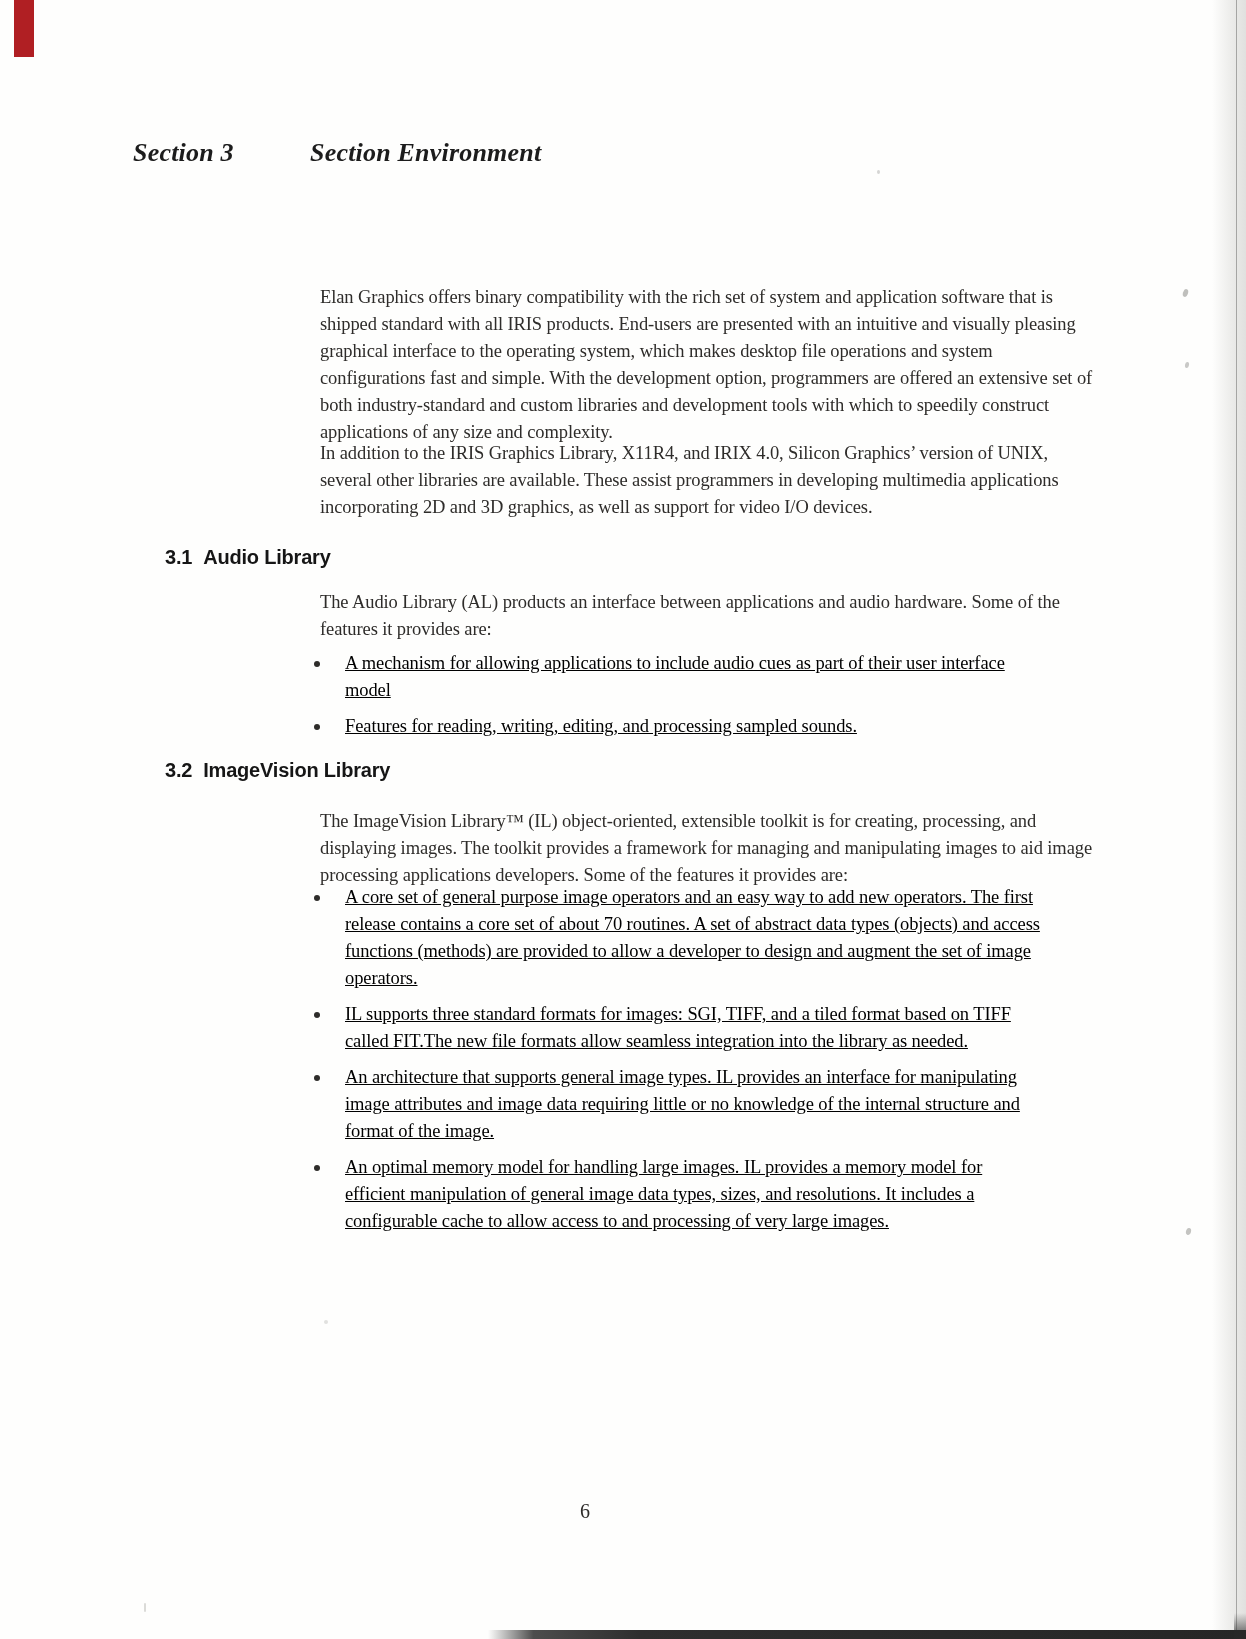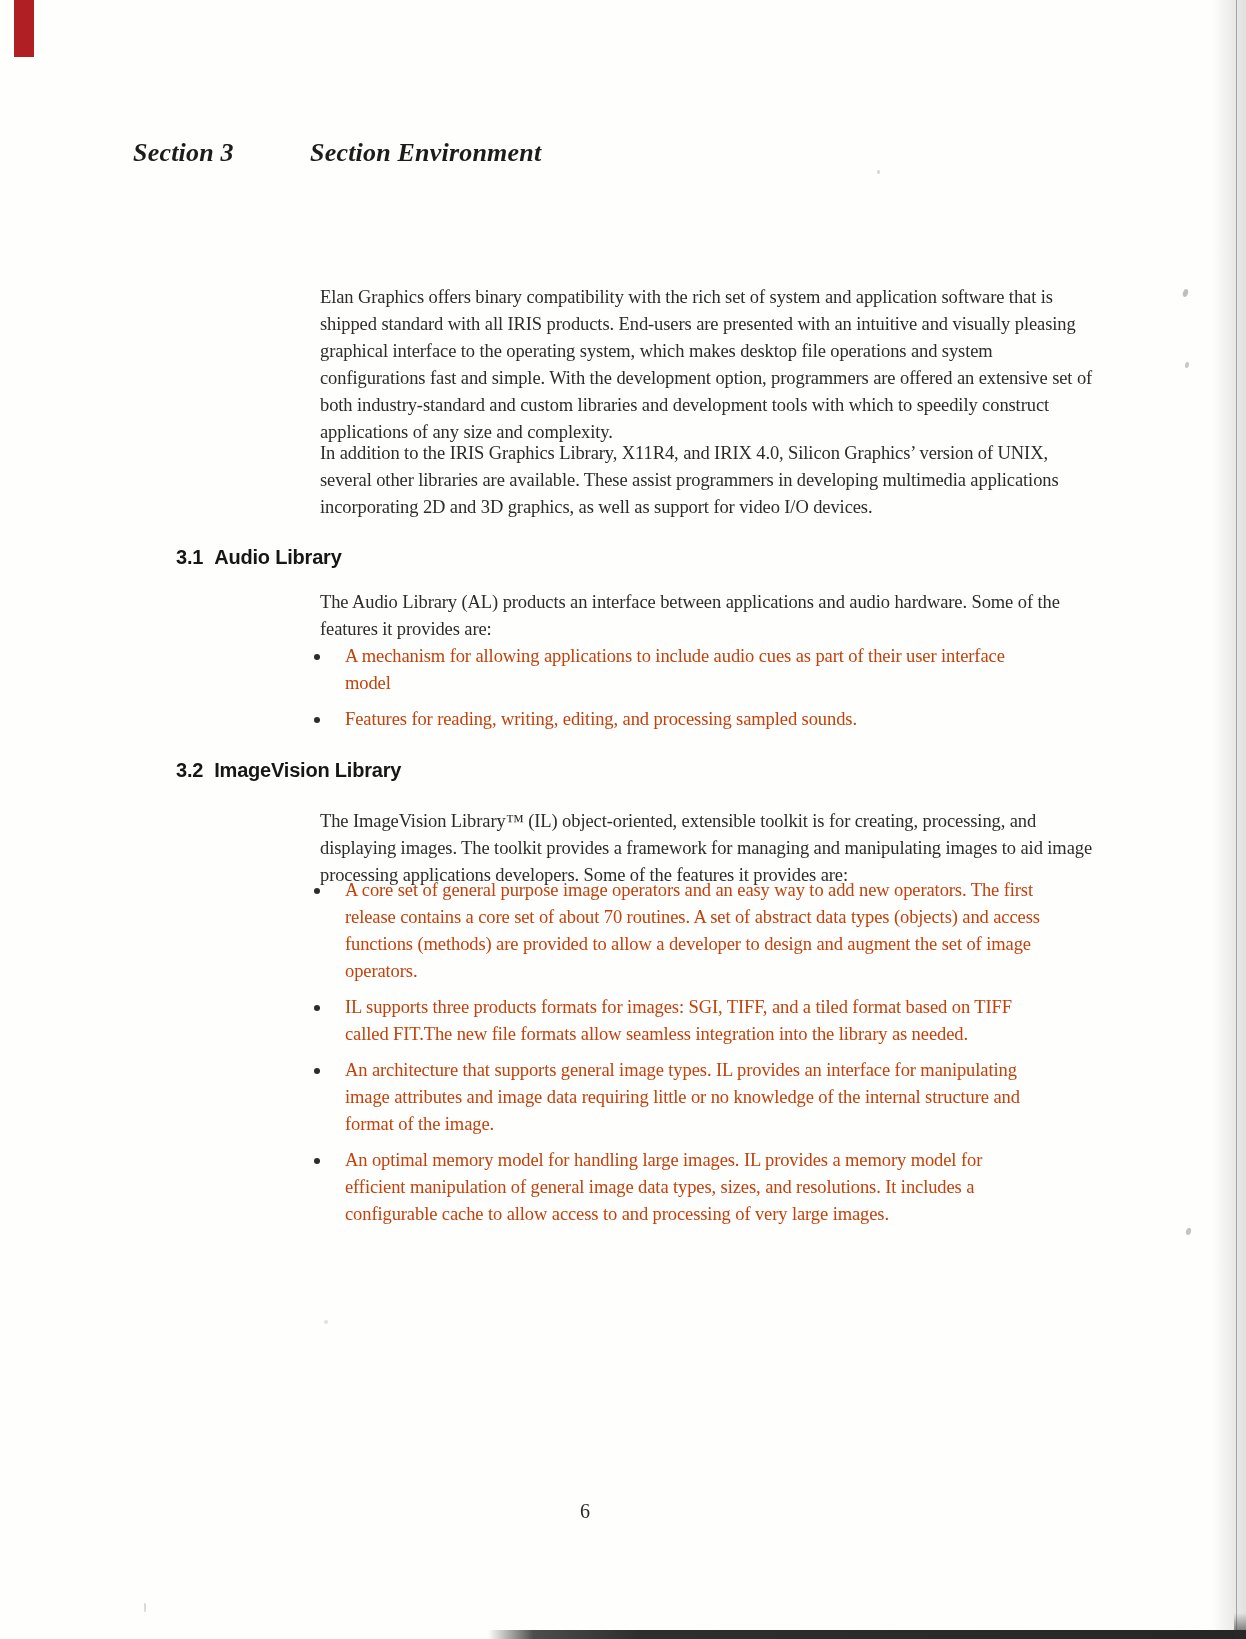--- a/index.html
+++ b/index.html
@@ -64,41 +64,42 @@
     font-size:18.5px;line-height:27px;color:#2e2c2a;
     letter-spacing:-0.1px;
   }
   .para1{top:284px;}
   .para2{top:440px;}
   .p31{top:589px;}
   .p32{top:802px;margin-top:6px;}
 
   
   .subhead{
-    position:absolute;left:176px;
+    position:absolute;left:165px;
     font-family:"Liberation Sans","DejaVu Sans",sans-serif;
     font-weight:bold;font-size:20px;color:#161616;letter-spacing:-0.2px;
   }
   .h31{top:546px;}
   .h32{top:759px;}
   .subhead .num{margin-right:11px;}
 
   
   .bullets{
     position:absolute;left:308px;width:733px;
     margin:0;padding:0;list-style:none;
   }
   .ul31{top:643px;}
   .ul32{top:877px;}
   .bullets li{
     position:relative;
-    margin:0 0 9px 0;
+    margin:7px 0 9px 0;
     padding-left:37px;
-    font-size:18.5px;line-height:27px;color:#c2410c;
+    font-size:18.5px;line-height:27px;color:#000000;
     letter-spacing:-0.1px;
+    text-decoration:underline;
   }
   .dot{
     position:absolute;left:6px;top:11px;
     width:6px;height:6px;border-radius:50%;
     background:#2e2c2a;
   }
 
   
   .pagenum{
     position:absolute;left:570px;top:1500px;width:30px;
@@ -139,20 +140,20 @@
     <li><span class="dot"></span><span>A mechanism for allowing applications to include audio cues as part of their user interface model</span></li>
     <li><span class="dot"></span><span>Features for reading, writing, editing, and processing sampled sounds.</span></li>
   </ul>
 
   <div class="subhead h32">
     <span class="num">3.2</span><span>ImageVision Library</span>
   </div>
   <p class="body p32">The ImageVision Library™ (IL) object-oriented, extensible toolkit is for creating, processing, and displaying images. The toolkit provides a framework for managing and manipulating images to aid image processing applications developers. Some of the features it provides are:</p>
   <ul class="bullets ul32">
     <li><span class="dot"></span><span>A core set of general purpose image operators and an easy way to add new operators. The first release contains a core set of about 70 routines. A set of abstract data types (objects) and access functions (methods) are provided to allow a developer to design and augment the set of image operators.</span></li>
-    <li><span class="dot"></span><span>IL supports three products formats for images: SGI, TIFF, and a tiled format based on TIFF called FIT.The new file formats allow seamless integration into the library as needed.</span></li>
+    <li><span class="dot"></span><span>IL supports three standard formats for images: SGI, TIFF, and a tiled format based on TIFF called FIT.The new file formats allow seamless integration into the library as needed.</span></li>
     <li><span class="dot"></span><span>An architecture that supports general image types. IL provides an interface for manipulating image attributes and image data requiring little or no knowledge of the internal structure and format of the image.</span></li>
     <li><span class="dot"></span><span>An optimal memory model for handling large images. IL provides a memory model for efficient manipulation of general image data types, sizes, and resolutions. It includes a configurable cache to allow access to and processing of very large images.</span></li>
   </ul>
 
   <div class="pagenum">6</div>
 
 </div>
 
 </body></html>

